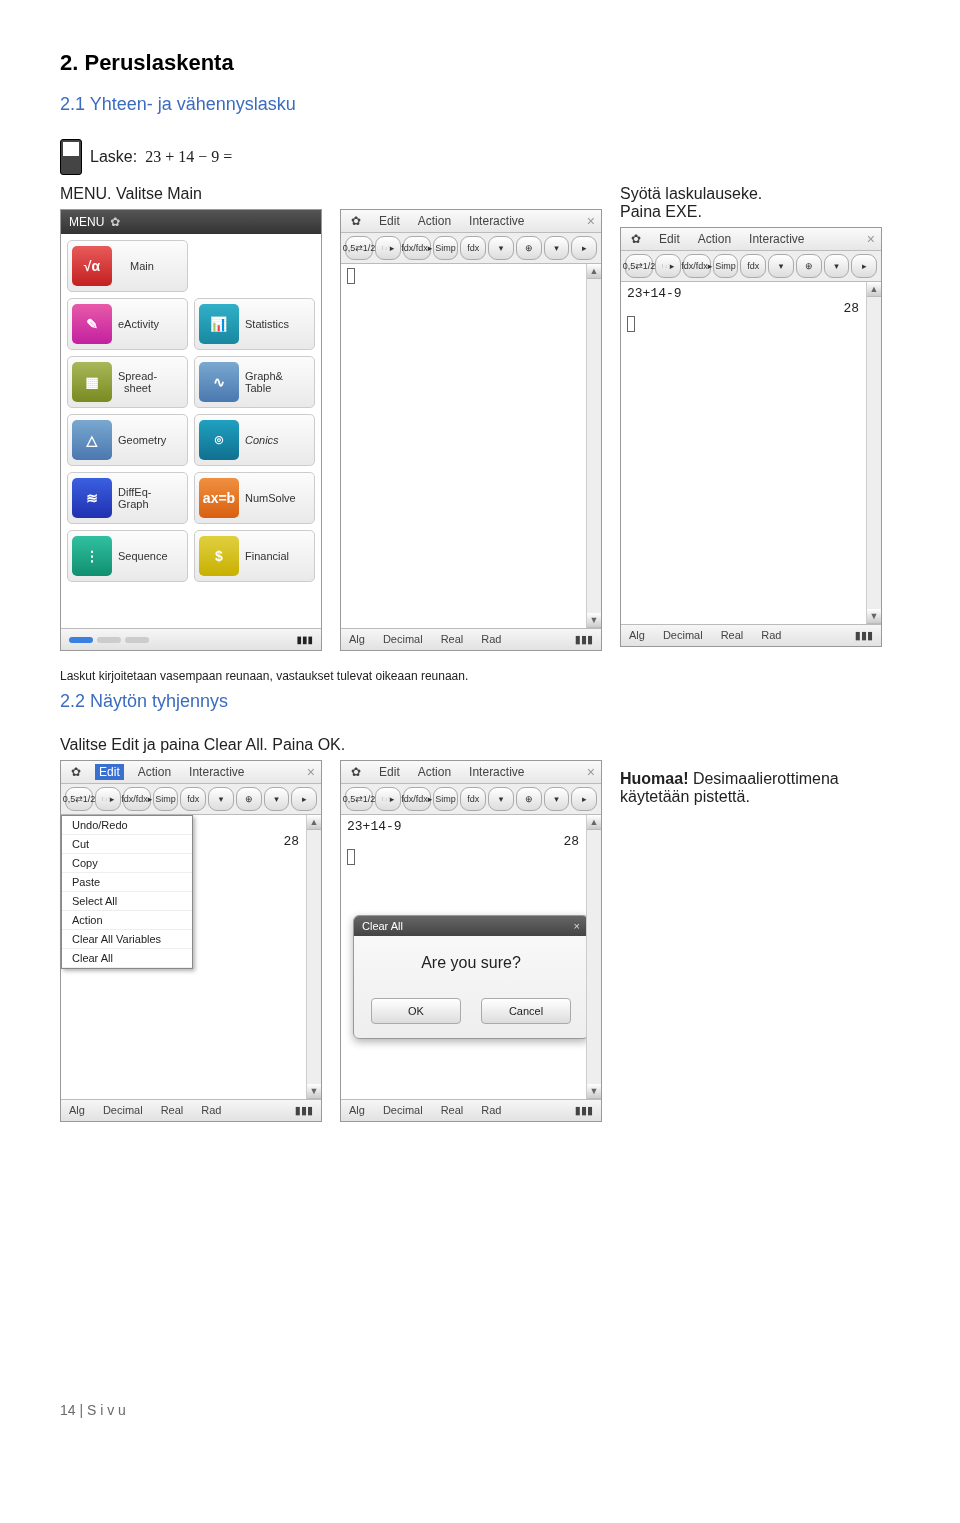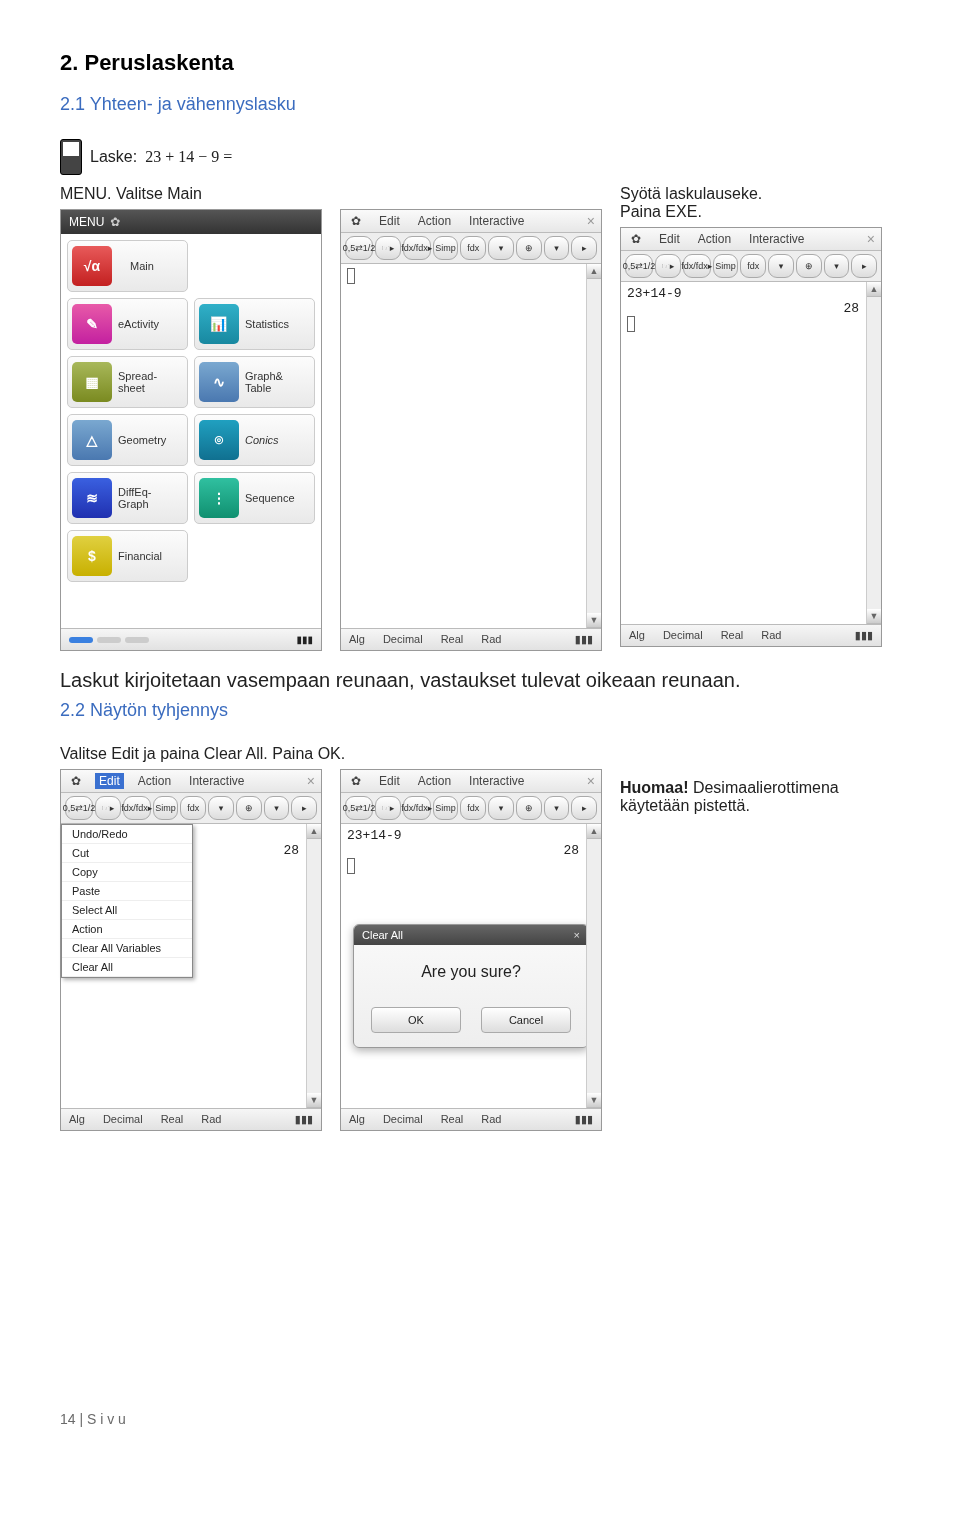--- a/index.html
+++ b/index.html
@@ -49,21 +49,21 @@
   .cursor{display:inline-block;width:6px;height:14px;border:1px solid #666;vertical-align:middle}
   .editmenu{position:absolute;top:0;left:0;background:#fff;border:1px solid #888;box-shadow:2px 2px 4px rgba(0,0,0,.3);font-size:11px;min-width:130px}
   .editmenu .mi{padding:3px 10px;border-bottom:1px solid #eee}
   .edit-highlight{background:#3a70d0;color:#fff;padding:1px 6px}
   .dialog{position:absolute;top:100px;left:12px;right:12px;border:1px solid #999;border-radius:6px;background:linear-gradient(#fafafa,#eee);box-shadow:0 3px 8px rgba(0,0,0,.3);padding:0;overflow:hidden}
   .dialog .dhdr{background:linear-gradient(#666,#444);color:#fff;font-size:11px;padding:4px 8px;display:flex}
   .dialog .dx{margin-left:auto;color:#ddd}
   .dialog .dmsg{padding:18px 8px;text-align:center;font-size:16px}
   .dialog .dbtns{display:flex;gap:20px;justify-content:center;padding:8px 0 14px}
   .dbtn{width:88px;padding:6px 0;background:linear-gradient(#fff,#ddd);border:1px solid #aaa;border-radius:4px;text-align:center;font-size:11px}
-  .between-text{font-size:20px;margin:18px 0 8px}
+  .between-text{font-size:12px;margin:18px 0 8px}
   .huomaa{font-size:16px;margin:6px 0 0;max-width:220px}
   .footer{color:#6a6a6a;font-size:14px;margin-top:280px}
 </style>
 </head>
 <body>
 
 <h2>2. Peruslaskenta</h2>
 <div class="sub">2.1 Yhteen- ja vähennyslasku</div>
 
 <div class="laske">
@@ -90,40 +90,44 @@
           <div class="appcell">
             <div class="appic c-pink">✎</div>
             <div class="lab" style="white-space: pre-line;">eActivity</div>
           </div>
           <div class="appcell">
             <div class="appic c-cyan2">📊</div>
             <div class="lab" style="white-space: pre-line;">Statistics</div>
           </div>
           <div class="appcell">
             <div class="appic c-olive">▦</div>
-            <div class="lab" style="white-space: pre-line;">Spread-
+            <div class="lab" style="white-space: pre-line; text-align: center;">Spread-
 sheet</div>
           </div>
           <div class="appcell">
             <div class="appic c-lblue">∿</div>
             <div class="lab" style="white-space: pre-line;">Graph&amp;
 Table</div>
           </div>
           <div class="appcell">
             <div class="appic c-lblue">△</div>
             <div class="lab" style="white-space: pre-line;">Geometry</div>
           </div>
           <div class="appcell">
             <div class="appic c-cyan">⌾</div>
             <div class="lab" style="white-space: pre-line; font-style: italic;">Conics</div>
           </div>
           <div class="appcell">
             <div class="appic c-blue">≋</div>
             <div class="lab" style="white-space: pre-line;">DiffEq-
 Graph</div>
+          </div>
+          <div class="appcell">
+            <div class="appic c-orange">ax=b</div>
+            <div class="lab" style="white-space: pre-line;">NumSolve</div>
           </div>
           <div class="appcell">
             <div class="appic c-teal">⋮</div>
             <div class="lab" style="white-space: pre-line;">Sequence</div>
           </div>
           <div class="appcell">
             <div class="appic c-yellow">$</div>
             <div class="lab" style="white-space: pre-line;">Financial</div>
           </div>
         </div>

